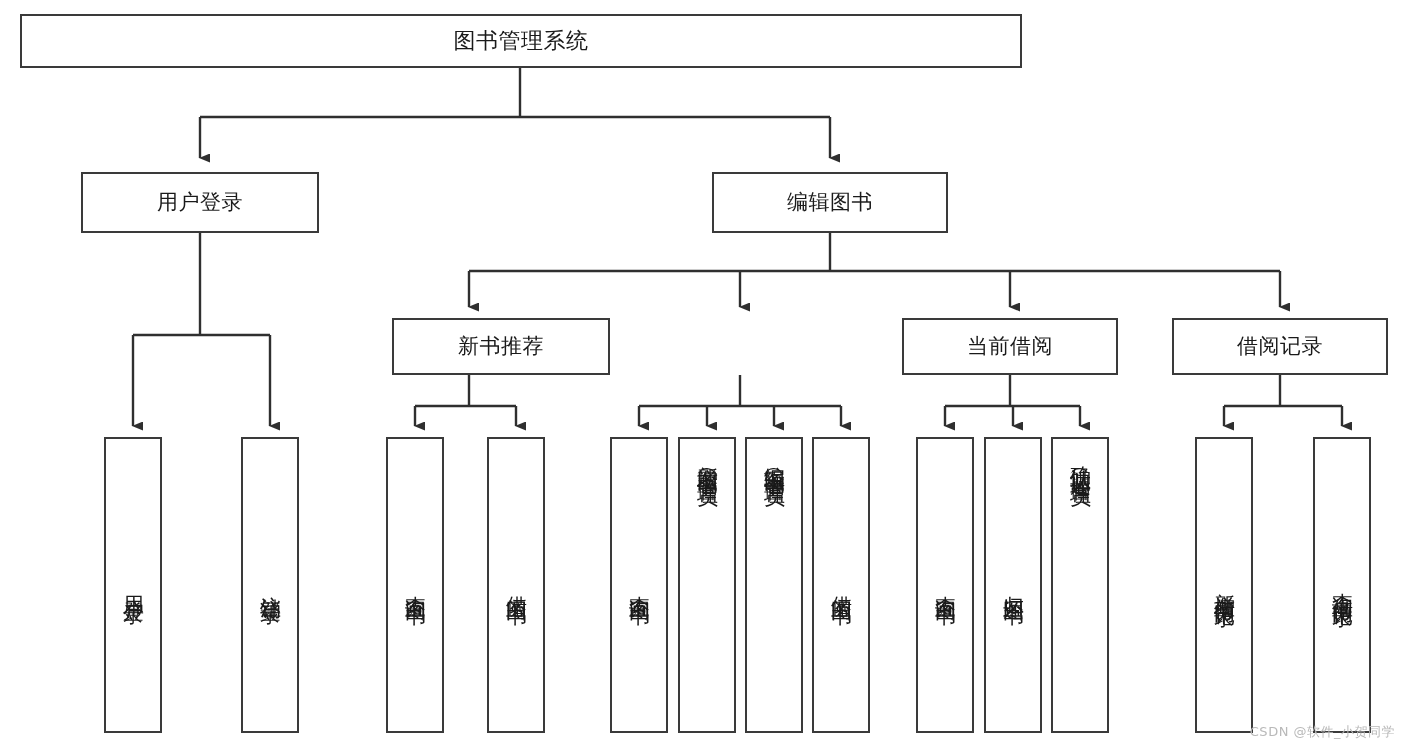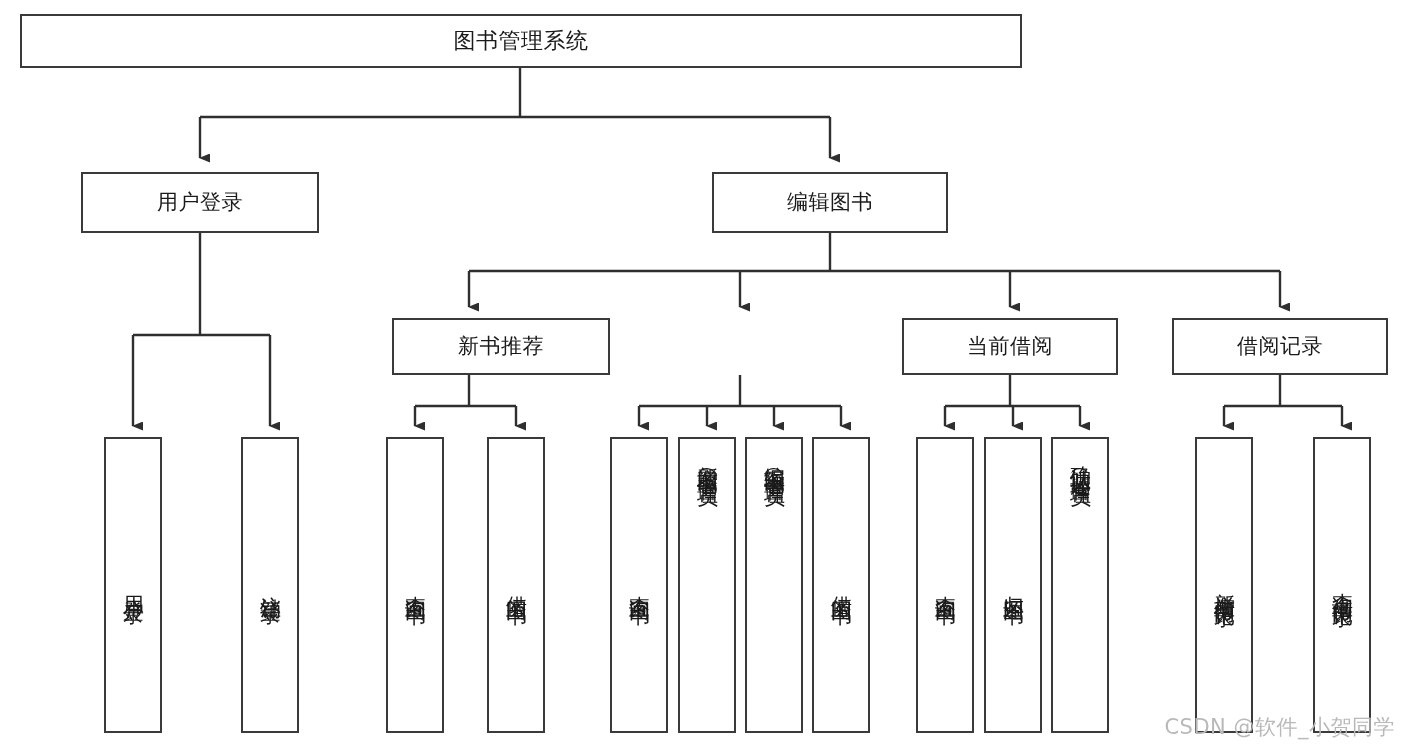--- a/index.html
+++ b/index.html
@@ -67,21 +67,21 @@
     margin: 0 auto;
   }
   .node.vert.mid {
     align-items: center;
     padding-top: 0;
   }
   #watermark {
     position: absolute;
     right: 10px;
     bottom: 6px;
-    font-size: 21px;
+    font-size: 13px;
     color: #b9b9b9;
     letter-spacing: 0.5px;
     z-index: 5;
     white-space: nowrap;
   }
 </style>
 </head>
 <body>
 
 <div id="diagram-root">

